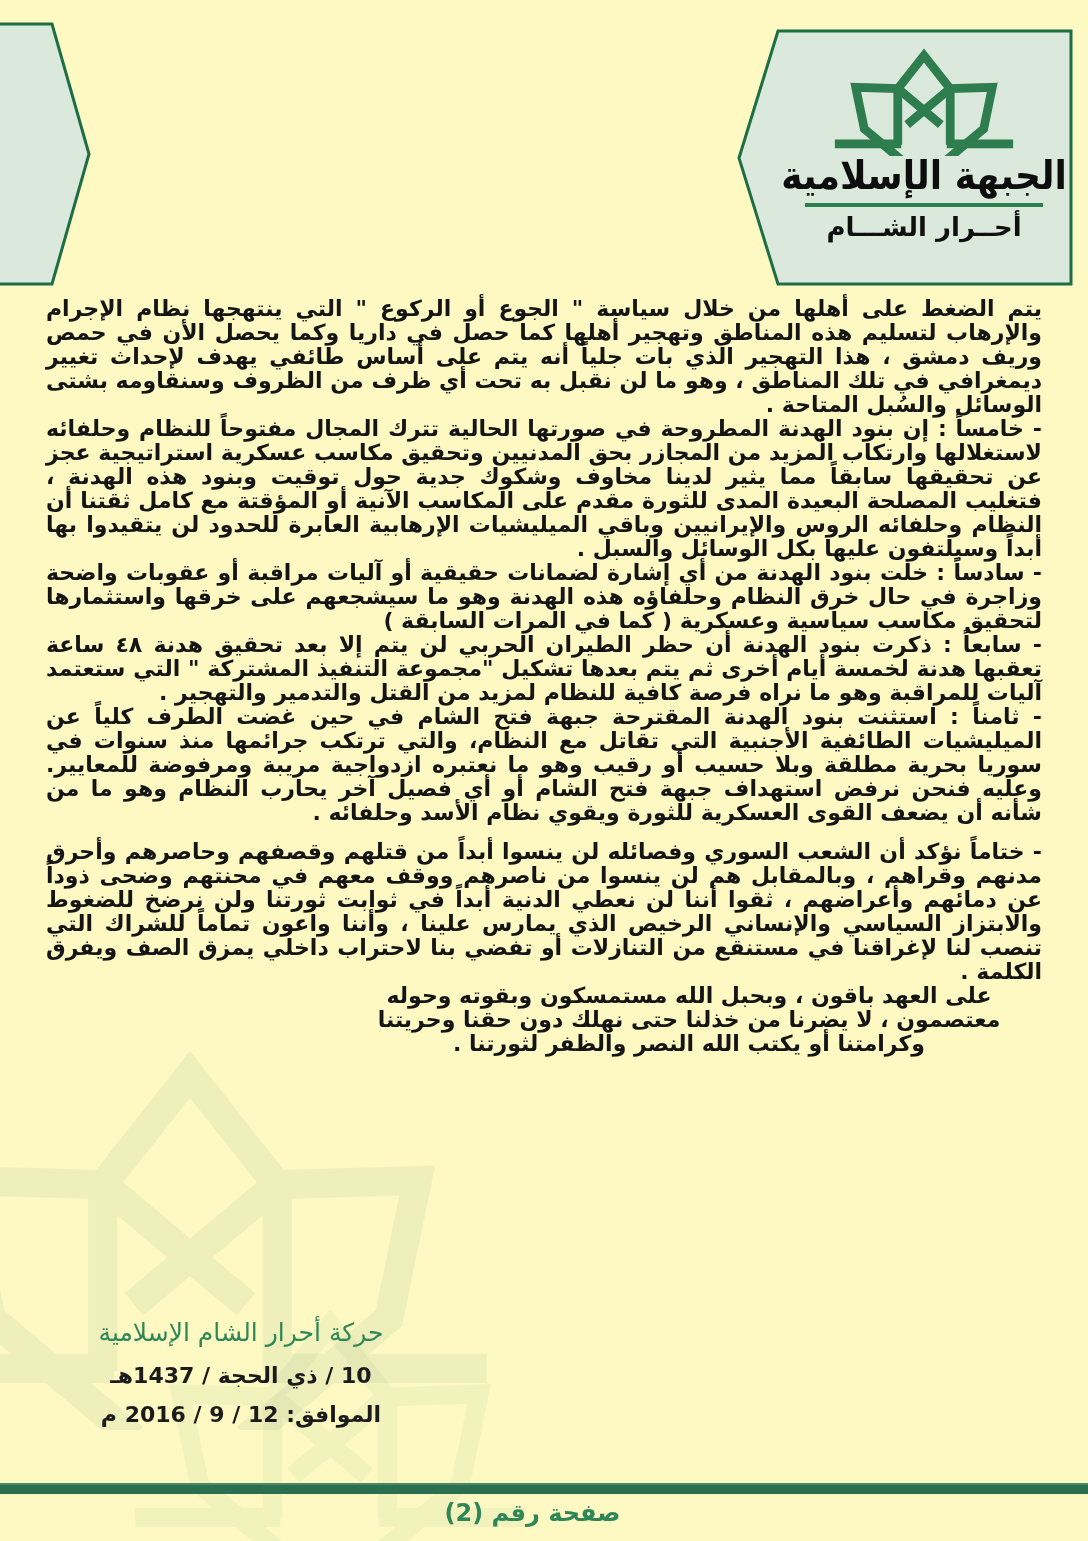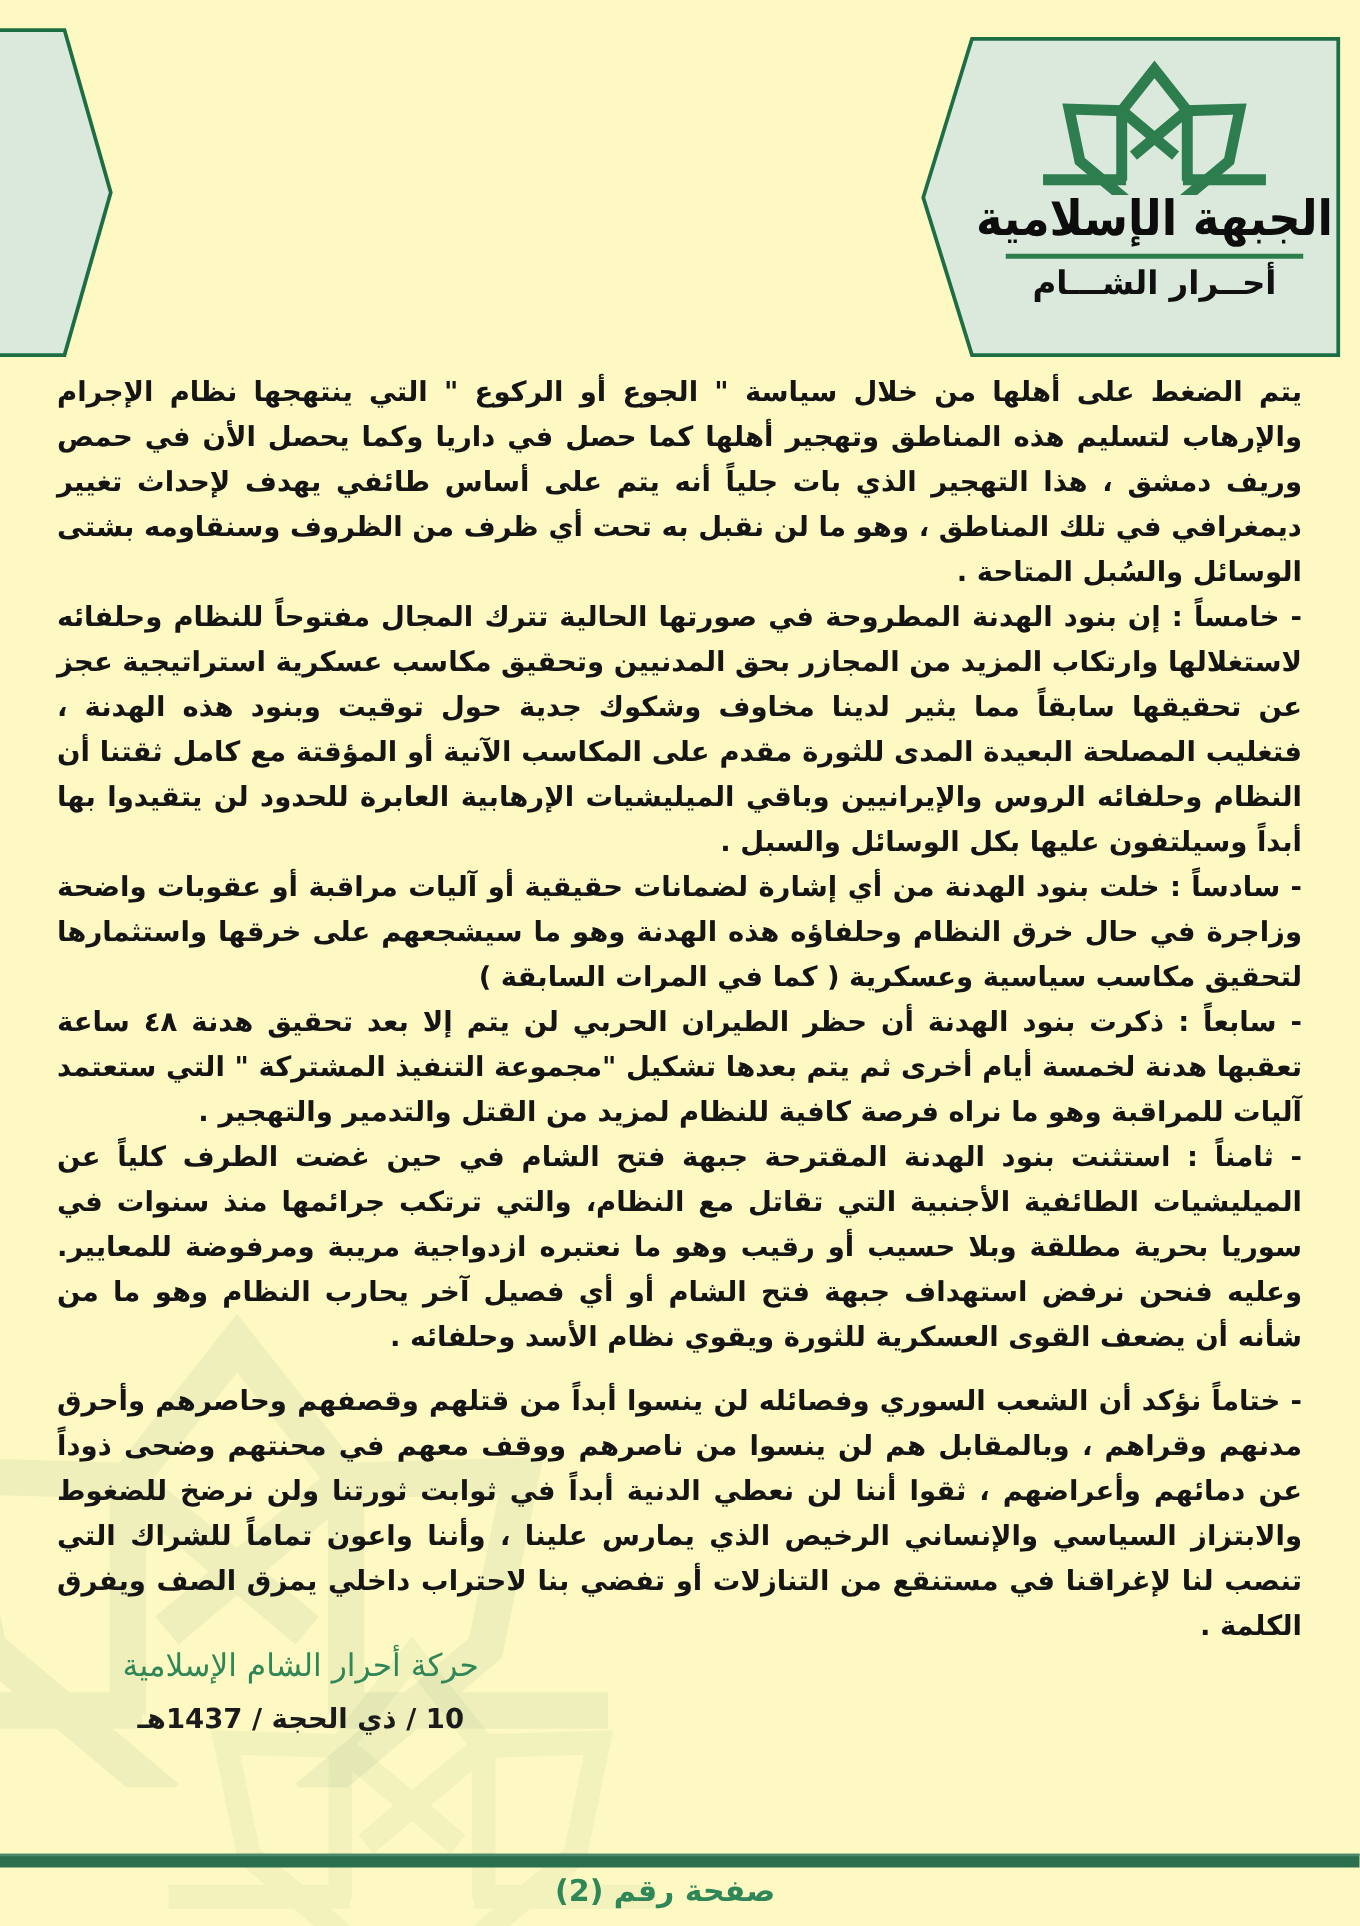--- a/index.html
+++ b/index.html
@@ -50,21 +50,21 @@
   
   .body-text{
     position:absolute;
     top:297px;
     right:46px;
     width:996px;
     direction:rtl;
     color:#151515;
     font-size:22px;
     font-weight:bold;
-    line-height:36px;
+    line-height:24px;
     text-align:justify;
   }
   .body-text p{margin:0;}
   .body-text p.gap-before{margin-top:15px;}
   .closing-pledge{
     width:706px;
     text-align:center;
     margin:0;           
   }
   
@@ -159,23 +159,25 @@
     <div class="logo-orgname">أحــرار الشـــام</div>
   </div>
 
   <div class="body-text">
     <p>يتم الضغط على أهلها من خلال سياسة " الجوع أو الركوع " التي ينتهجها نظام الإجرام والإرهاب لتسليم هذه المناطق وتهجير أهلها كما حصل في داريا وكما يحصل الأن في حمص وريف دمشق ، هذا التهجير الذي بات جلياً أنه يتم على أساس طائفي يهدف لإحداث تغيير ديمغرافي في تلك المناطق ، وهو ما لن نقبل به تحت أي ظرف من الظروف وسنقاومه بشتى الوسائل والسُبل المتاحة .</p>
     <p>- خامساً : إن بنود الهدنة المطروحة في صورتها الحالية تترك المجال مفتوحاً للنظام وحلفائه لاستغلالها وارتكاب المزيد من المجازر بحق المدنيين وتحقيق مكاسب عسكرية استراتيجية عجز عن تحقيقها سابقاً مما يثير لدينا مخاوف وشكوك جدية حول توقيت وبنود هذه الهدنة ، فتغليب المصلحة البعيدة المدى للثورة مقدم على المكاسب الآنية أو المؤقتة مع كامل ثقتنا أن النظام وحلفائه الروس والإيرانيين وباقي الميليشيات الإرهابية العابرة للحدود لن يتقيدوا بها أبداً وسيلتفون عليها بكل الوسائل والسبل .</p>
     <p>- سادساً : خلت بنود الهدنة من أي إشارة لضمانات حقيقية أو آليات مراقبة أو عقوبات واضحة وزاجرة في حال خرق النظام وحلفاؤه هذه الهدنة وهو ما سيشجعهم على خرقها واستثمارها لتحقيق مكاسب سياسية وعسكرية ( كما في المرات السابقة )</p>
     <p>- سابعاً : ذكرت بنود الهدنة أن حظر الطيران الحربي لن يتم إلا بعد تحقيق هدنة ٤٨ ساعة تعقبها هدنة لخمسة أيام أخرى ثم يتم بعدها تشكيل "مجموعة التنفيذ المشتركة " التي ستعتمد آليات للمراقبة وهو ما نراه فرصة كافية للنظام لمزيد من القتل والتدمير والتهجير .</p>
     <p>- ثامناً : استثنت بنود الهدنة المقترحة جبهة فتح الشام في حين غضت الطرف كلياً عن الميليشيات الطائفية الأجنبية التي تقاتل مع النظام، والتي ترتكب جرائمها منذ سنوات في سوريا بحرية مطلقة وبلا حسيب أو رقيب وهو ما نعتبره ازدواجية مريبة ومرفوضة للمعايير. وعليه فنحن نرفض استهداف جبهة فتح الشام أو أي فصيل آخر يحارب النظام وهو ما من شأنه أن يضعف القوى العسكرية للثورة ويقوي نظام الأسد وحلفائه .</p>
     <p class="gap-before">- ختاماً نؤكد أن الشعب السوري وفصائله لن ينسوا أبداً من قتلهم وقصفهم وحاصرهم وأحرق مدنهم وقراهم ، وبالمقابل هم لن ينسوا من ناصرهم ووقف معهم في محنتهم وضحى ذوداً عن دمائهم وأعراضهم ، ثقوا أننا لن نعطي الدنية أبداً في ثوابت ثورتنا ولن نرضخ للضغوط والابتزاز السياسي والإنساني الرخيص الذي يمارس علينا ، وأننا واعون تماماً للشراك التي تنصب لنا لإغراقنا في مستنقع من التنازلات أو تفضي بنا لاحتراب داخلي يمزق الصف ويفرق الكلمة .</p>
+    <p class="closing-pledge">على العهد باقون ، وبحبل الله مستمسكون وبقوته وحوله معتصمون ، لا يضرنا من خذلنا حتى نهلك دون حقنا وحريتنا وكرامتنا أو يكتب الله النصر والظفر لثورتنا .</p>
   </div>
 
   <div class="signature">
     <div class="sig-org">حركة أحرار الشام الإسلامية</div>
     <div class="sig-date">10 / ذي الحجة / 1437هـ</div>
+    <div class="sig-date">الموافق: 12 / 9 / 2016 م</div>
   </div>
 
   <div class="footer-bar"></div>
   <div class="footer-label">صفحة رقم (2)</div>
 
 </div>
 
 </body></html>

